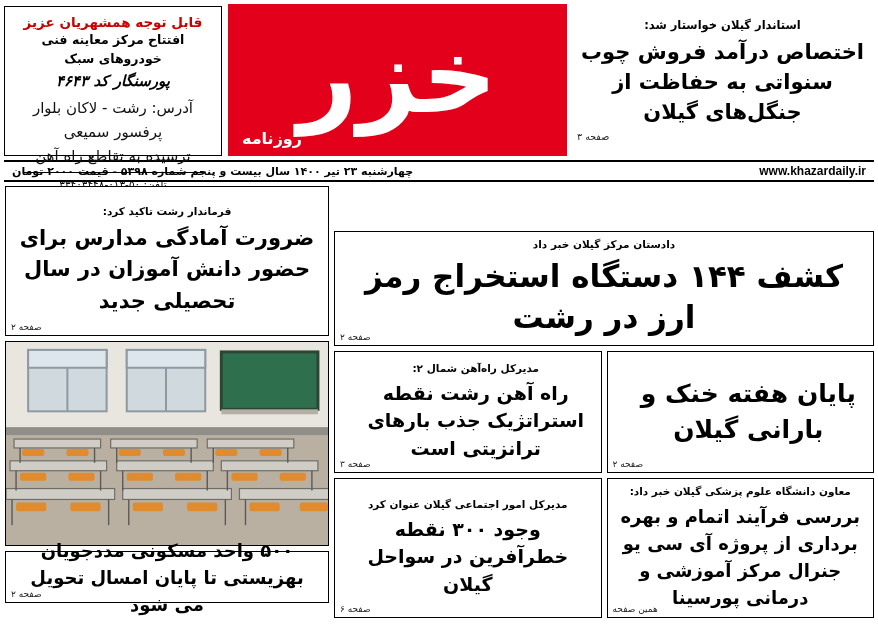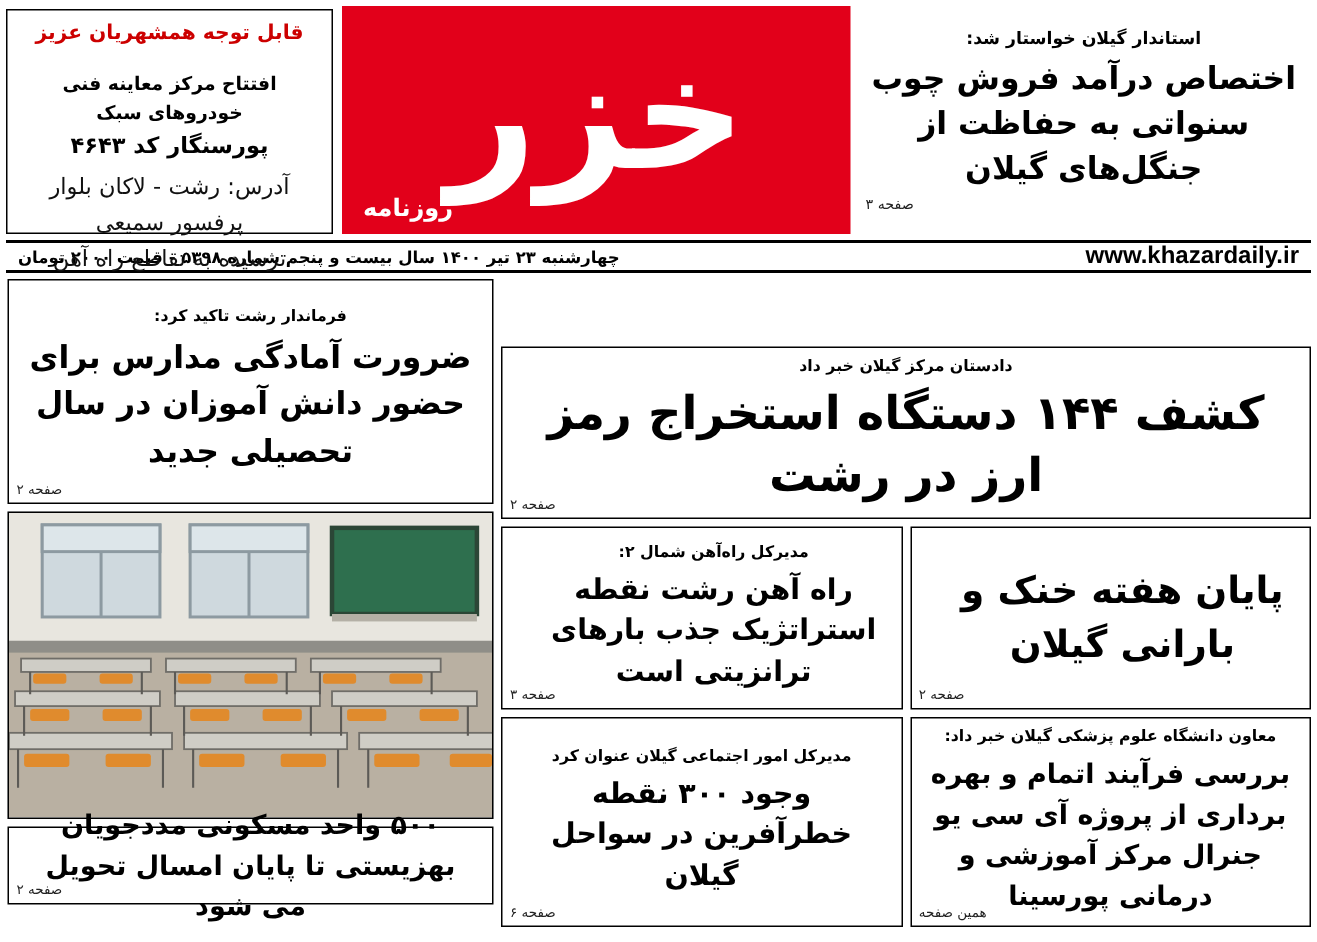--- a/index.html
+++ b/index.html
@@ -40,33 +40,34 @@
     padding: 6px 8px 4px 8px;
     text-align: center;
     position: relative;
     order: 3;
   }
   .notice-title {
     color: #cc0000;
     font-weight: bold;
     font-size: 13.5px;
     line-height: 1.35;
-    margin-bottom: 16px;
+    margin-bottom: 0;
   }
   .notice-sub {
     font-weight: bold;
     font-size: 12.5px;
     line-height: 1.5;
     margin-bottom: 2px;
   }
   .notice-code {
     font-weight: bold;
     font-size: 15px;
     line-height: 1.4;
     margin-bottom: 4px;
+    font-style: italic;
   }
   .notice-line {
     font-size: 15px;
     line-height: 1.6;
     color: #111;
   }
   .notice-rule {
     border: 0;
     border-top: 1px solid #000;
     margin: 4px 10px;
@@ -146,21 +147,21 @@
     height: 22px;
     padding: 0 8px;
     margin: 0 4px;
     box-sizing: border-box;
   }
   .info-bar .issue {
     font-size: 11px;
     font-weight: bold;
   }
   .info-bar .site {
-    font-size: 16px;
+    font-size: 12px;
     font-weight: bold;
     font-family: "Liberation Sans", sans-serif;
     direction: ltr;
   }
 
   
   .content {
     display: flex;
     flex-direction: row;
     padding: 4px 4px 4px 4px;

